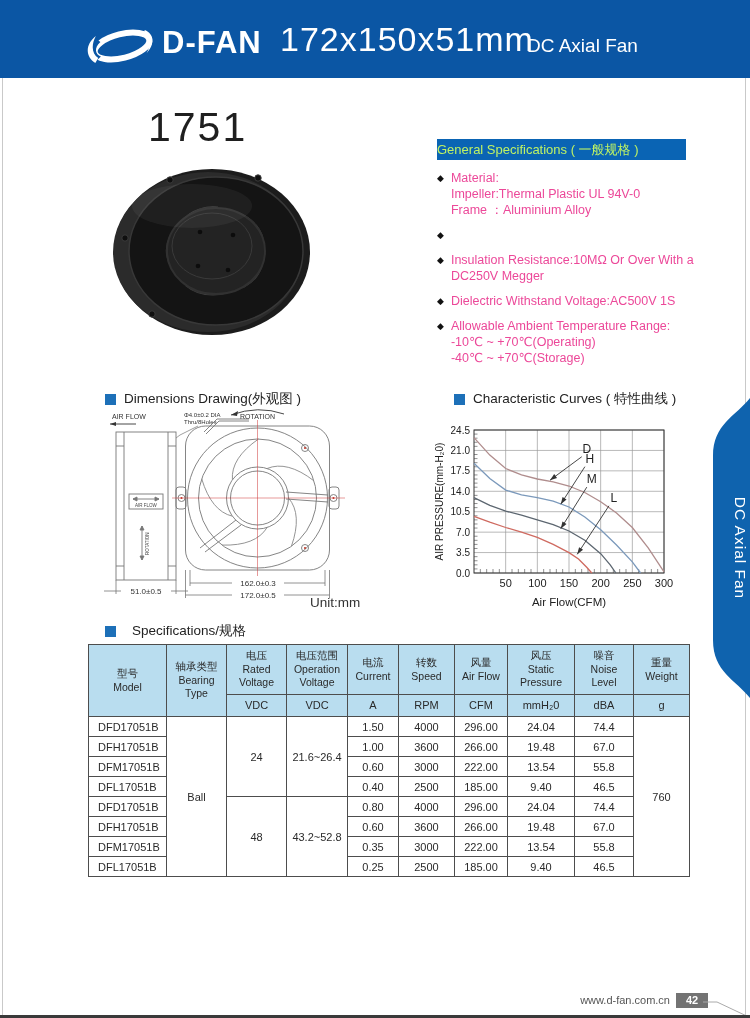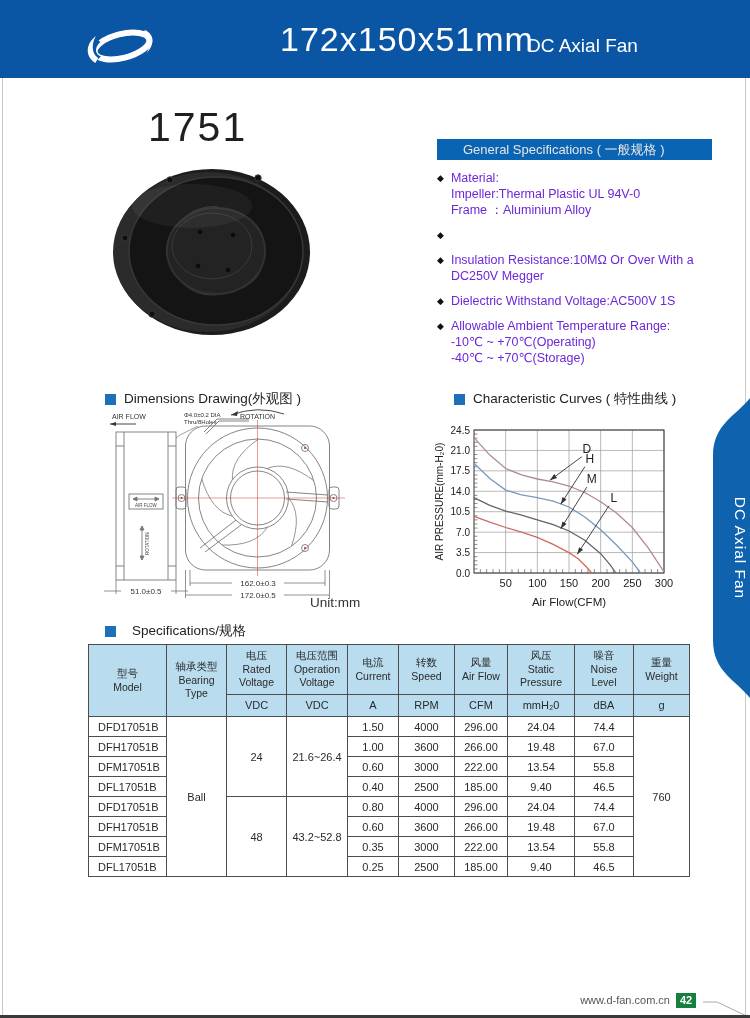--- a/index.html
+++ b/index.html
@@ -9,25 +9,25 @@
   .top-bar{position:absolute;left:0;top:0;width:750px;height:78px;background:#0b56a4;}
   .logo-swoosh{position:absolute;left:86px;top:26px;}
   .brand{position:absolute;left:162px;top:25px;color:#fff;font-size:31px;font-weight:bold;letter-spacing:1px;}
   .size-title{position:absolute;left:280px;top:20px;color:#fff;font-size:34px;font-weight:400;letter-spacing:1px;}
   .subtitle{position:absolute;left:527px;top:35px;color:#fff;font-size:19px;font-weight:400;}
   
   .model-number{position:absolute;left:148px;top:104px;font-size:41px;color:#1f1f1f;letter-spacing:2px;}
   .fan-photo{position:absolute;left:112px;top:166px;}
   
   .gs-header{position:absolute;left:437px;top:139px;width:249px;height:21px;background:#0a64b4;
-             color:#e5e5e5;font-size:13px;line-height:21px;padding-left:26px;}
+             color:#bef264;font-size:13px;line-height:21px;padding-left:0;}
   .specs-list{position:absolute;left:437px;top:170px;width:300px;margin:0;padding:0;list-style:none;}
   .specs-list li{display:flex;gap:7px;margin-bottom:9px;}
   .diamond{font-size:9px;line-height:16px;color:#111;flex:0 0 auto;}
-  .spec-lines div{font-size:12.5px;line-height:16px;color:#6d28d9;}
+  .spec-lines div{font-size:12.5px;line-height:16px;color:#ec4899;}
   
   .section-title{position:absolute;display:flex;align-items:center;gap:8px;font-size:13.5px;color:#222;padding-left:17px;}
   .blue-square{width:11px;height:11px;background:#1d70b8;flex:0 0 auto;}
   .st-dim{left:88px;top:390px;}
   .st-curves{left:437px;top:390px;}
   .st-spec{left:88px;top:622px;gap:16px;}
   
   .dim-svg{position:absolute;left:88px;top:408px;}
   .unit-label{position:absolute;left:310px;top:595px;font-size:13.5px;font-weight:500;color:#333;}
   .chart-box{position:absolute;left:432px;top:416px;}
@@ -36,21 +36,21 @@
   
   .spec-table{position:absolute;left:88px;top:644px;border-collapse:collapse;table-layout:fixed;width:602px;}
   .spec-table th,.spec-table td{border:1px solid #4d4d4d;font-weight:400;color:#2a2a2a;
       text-align:center;vertical-align:middle;padding:1px 2px;overflow:hidden;}
   .spec-table thead th{background:#b9ddef;font-size:10.5px;line-height:1.3;}
   .spec-table thead .unit-row th{height:19px;font-size:11px;}
   .spec-table td{font-size:11px;height:17px;background:#fff;}
   .spec-table td.model-cell{text-align:left;padding-left:9px;}
   
   .footer-url{position:absolute;left:540px;top:994px;width:130px;text-align:right;font-size:11px;color:#555;}
-  .page-badge{position:absolute;left:676px;top:993px;width:20px;height:15px;background:#15803d;color:#fff;
+  .page-badge{position:absolute;left:676px;top:993px;width:32px;height:15px;background:#737373;color:#fff;
       font-size:11px;font-weight:bold;text-align:center;line-height:15px;}
   .footer-diag{position:absolute;left:703px;top:998px;}
   
   .edge-left{position:absolute;left:2px;top:78px;width:1px;height:937px;background:#c9c9c9;}
   .edge-right{position:absolute;left:745px;top:78px;width:1px;height:937px;background:#c9c9c9;z-index:1;}
   .edge-bottom{position:absolute;left:0;bottom:0;width:750px;height:3px;background:#3a3a3a;}
 </style>
 </head>
 <body>
 
@@ -58,20 +58,21 @@
 
   <div class="top-bar"></div>
   <svg class="logo-swoosh" width="72" height="40" viewBox="0 0 72 40">
     <g transform="rotate(-14 36 20)">
       <ellipse cx="36" cy="20" rx="28" ry="12" fill="none" stroke="#ffffff" stroke-width="6"></ellipse>
       <path d="M8 28 C 1 22, 1 12, 12 6 L 16 11 C 8 15, 8 22, 13 25 Z" fill="#0b56a4"></path>
       <path d="M6 30 C -2 22, 0 10, 13 4 C 6 12, 5 20, 10 26 Z" fill="#ffffff"></path>
       <path d="M62 10 C 70 16, 69 26, 58 33 C 65 26, 66 17, 60 13 Z" fill="#ffffff"></path>
     </g>
   </svg>
+  <div class="brand">D-FAN</div>
   <div class="size-title">172x150x51mm</div>
   <div class="subtitle">DC Axial Fan</div>
 
   <div class="model-number">1751</div>
 
   <svg class="fan-photo" width="204" height="172" viewBox="0 0 204 172">
     <ellipse cx="100" cy="86" rx="98" ry="83" fill="#1c1c1c"></ellipse>
     <ellipse cx="96" cy="86" rx="95" ry="80" fill="#2b2b2b"></ellipse>
     <ellipse cx="104" cy="85" rx="87" ry="74" fill="#141414" stroke="#383838" stroke-width="1.5"></ellipse>
     <g transform="translate(104,85) scale(1,0.9) translate(-104,-85)">

